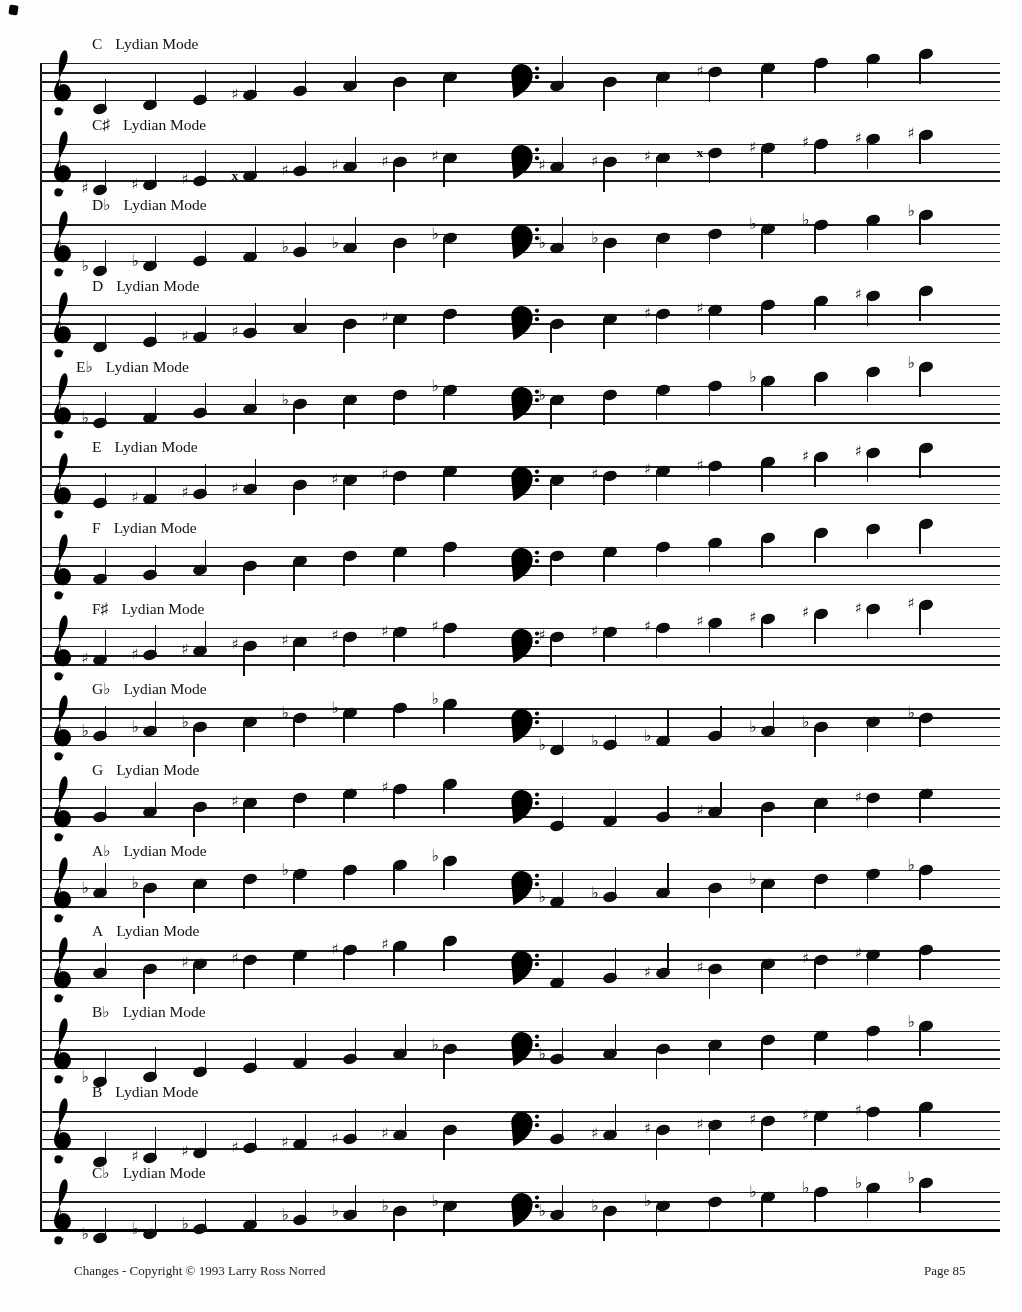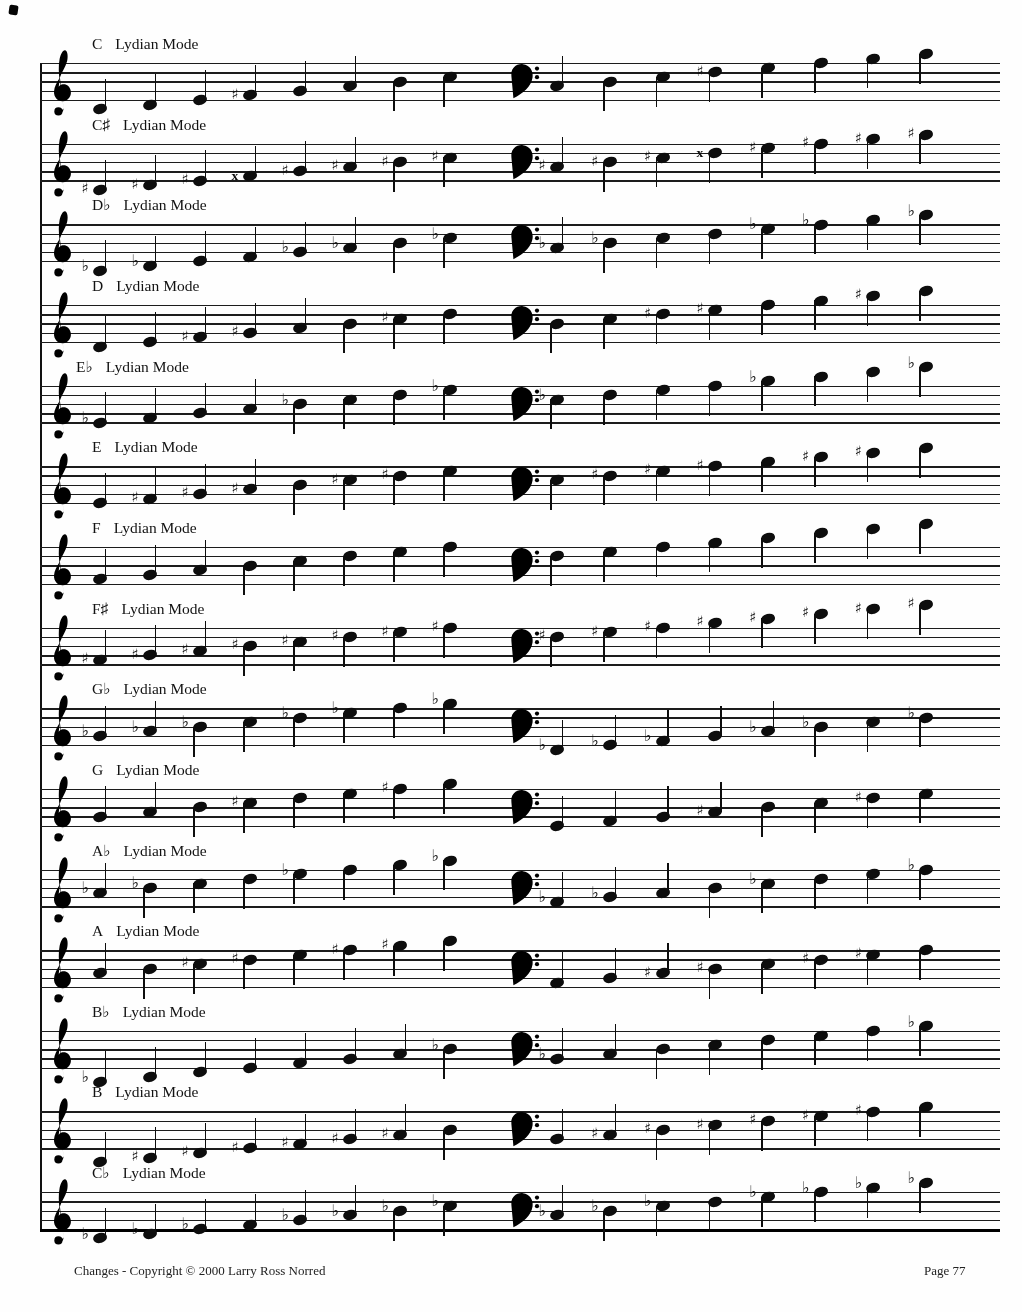--- a/index.html
+++ b/index.html
@@ -872,15 +872,15 @@
         <div class="note-stem" style="left: 866.6px; top: 1187.5px;"></div>
         <div class="acc acc-flat" style="left: 431.5px; top: 1193.4px;">♭</div>
         <div class="note-head" style="left: 443.2px; top: 1201.1px;"></div>
         <div class="note-stem" style="left: 443.4px; top: 1205.9px;"></div>
         <div class="acc acc-flat" style="left: 907.4px; top: 1170.4px;">♭</div>
         <div class="note-head" style="left: 919.1px; top: 1178.1px;"></div>
         <div class="note-stem" style="left: 919.3px; top: 1182.9px;"></div>
       </div>
     </div>
 
-  <div class="footer footer-left">Changes - Copyright © 2000 Larry Ross Norred</div>
-  <div class="footer footer-right">Page 77</div>
+  <div class="footer footer-left">Changes - Copyright © 1993 Larry Ross Norred</div>
+  <div class="footer footer-right">Page 85</div>
 </div>
 
 </body></html>

